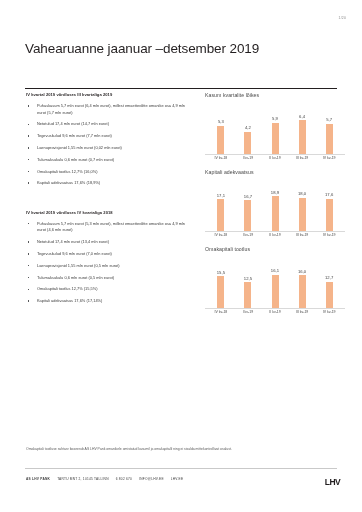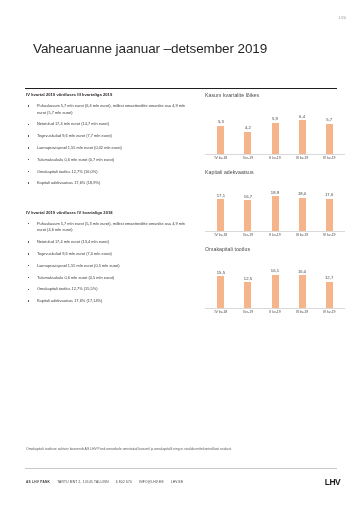--- a/index.html
+++ b/index.html
@@ -26,21 +26,20 @@
     right: 16px;
     font-size: 3.4px;
     color: #888;
     letter-spacing: 0.2px;
   }
   .title-block {
     position: absolute;
     left: 25px;
     top: 40px;
     width: 300px;
-    margin-left: 8px;
   }
   .title-line1, .title-line2 {
     font-size: 13.5px;
     font-weight: 400;
     line-height: 17px;
     color: #231f20;
     letter-spacing: -0.1px;
   }
   .title-rule {
     position: absolute;
@@ -188,21 +187,21 @@
     width: 312px;
     height: 0.6px;
     background: #c9c9c9;
   }
   .footer {
     position: absolute;
     left: 26px;
     top: 477px;
     right: 22px;
     display: flex;
-    align-items: center;
+    align-items: flex-start;
     justify-content: space-between;
   }
   .footer-text {
     font-size: 3.2px;
     color: #3a3a3a;
     letter-spacing: 0.25px;
     white-space: nowrap;
   }
   .footer-text b { font-weight: bold; }
   .footer-sep { display: inline-block; width: 7px; }

